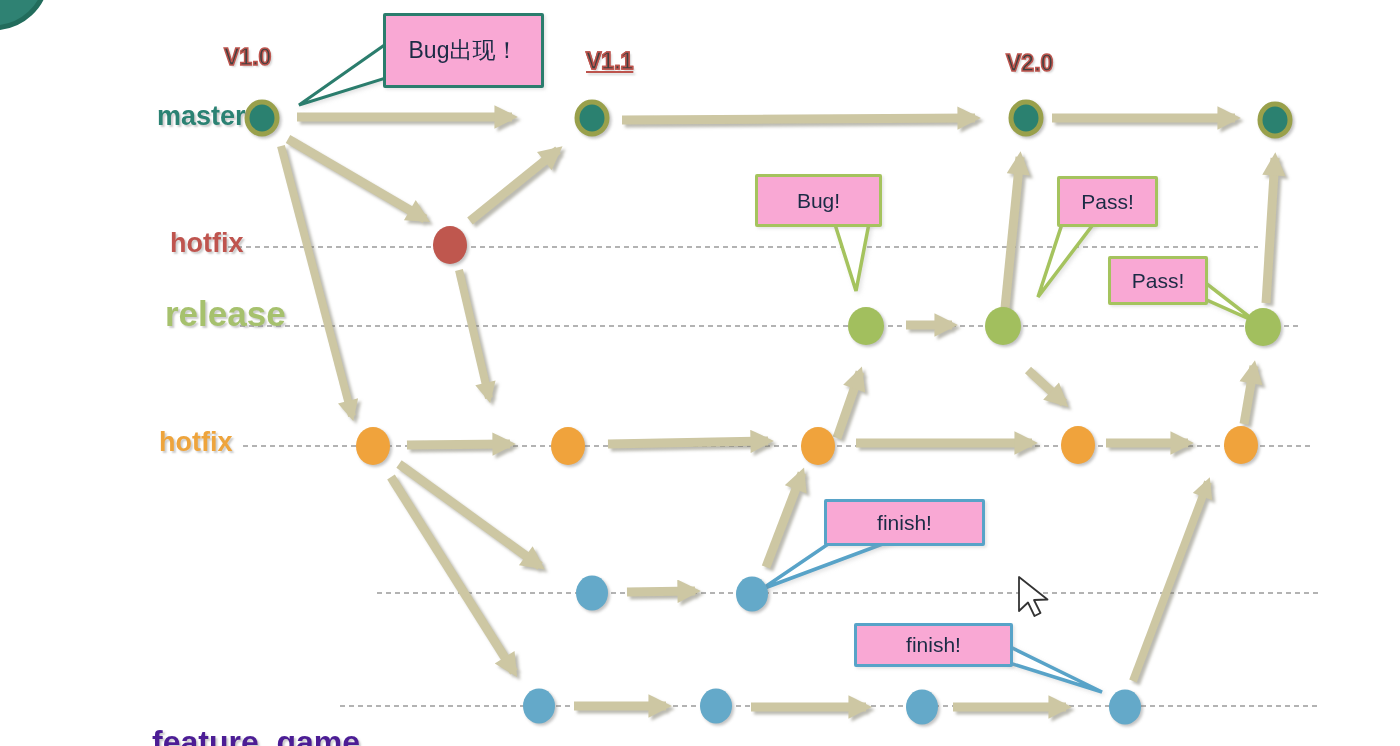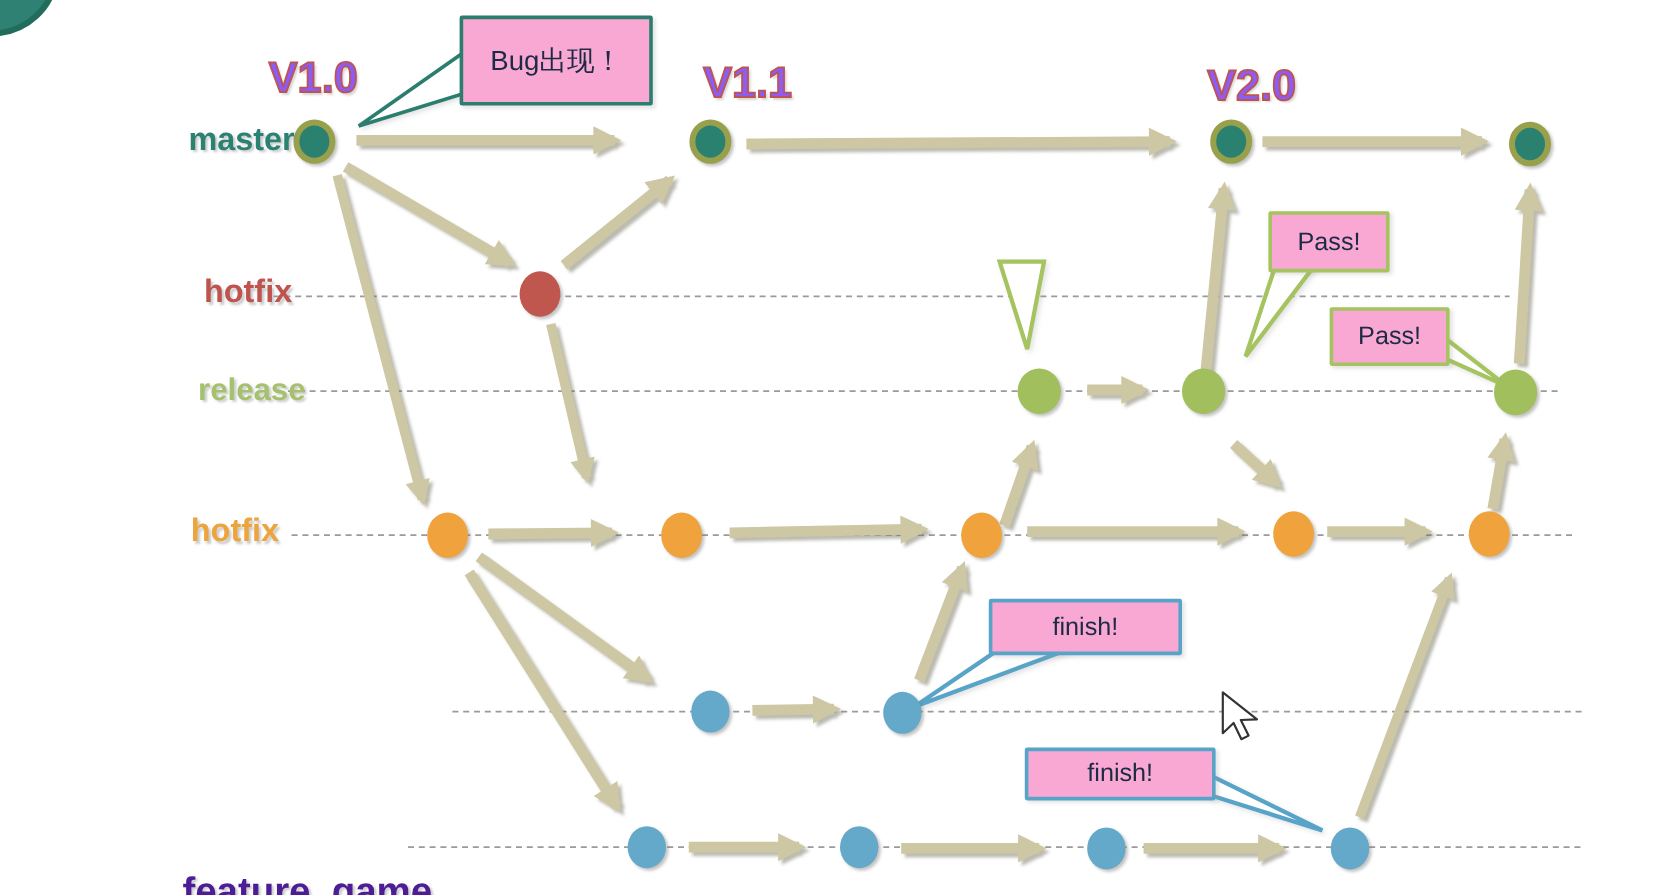--- a/index.html
+++ b/index.html
@@ -5,29 +5,29 @@
   html,body{margin:0;padding:0;background:#fff;}
   .canvas{
     position:relative;width:1400px;height:746px;background:#ffffff;overflow:hidden;
     font-family:"Liberation Sans","DejaVu Sans",sans-serif;
   }
   .canvas svg{position:absolute;left:0;top:0;}
   .lbl{position:absolute;font-weight:bold;white-space:nowrap;
        text-shadow:2px 2px 2px rgba(140,140,140,.45);margin-left:40px;}
   .lbl-master{left:117px;top:101px;font-size:27px;color:#2b8273;}
   .lbl-hotfix{left:130px;top:228px;font-size:27px;color:#bf544e;}
-  .lbl-release{left:125px;top:309px;font-size:26px;color:#a6c16d;}
+  .lbl-release{left:125px;top:294px;font-size:35px;color:#a6c16d;}
   .lbl-develop{left:119px;top:427px;font-size:27px;color:#eea43c;}
   .lbl-goldstyle{left:116px;top:575px;font-size:26px;color:#6fa9c7;}
   .lbl-game{left:112px;top:724px;font-size:32px;color:#4c1d95;}
-  .ver{position:absolute;font-weight:800;font-size:36px;color:#8b5cf6;
+  .ver{position:absolute;font-weight:800;font-size:23px;color:#404040;
        -webkit-text-stroke:1.5px #bd544d;
        text-shadow:2px 2px 2px rgba(150,150,150,.4);white-space:nowrap;}
   .ver-10{left:224px;top:44px;}
-  .ver-11{left:586px;top:48px;}
+  .ver-11{left:586px;top:48px;text-decoration:underline;}
   .ver-20{left:1006px;top:50px;}
   .bubble{position:absolute;background:#f9a8d4;display:flex;align-items:center;justify-content:center;
           color:#1b2b45;font-size:21px;white-space:nowrap;border-radius:2px;
           box-shadow:2px 2px 3px rgba(160,160,160,.25);}
   .bb-teal{border:3.5px solid #2b7d6d;}
   .bb-green{border:3.5px solid #a5c35e;}
   .bb-blue{border:3.5px solid #58a3c8;text-align:center;}
   .bubble-bug-appears{left:383px;top:13px;width:155px;height:69px;font-size:23px;}
   .bubble-bug{left:755px;top:174px;width:121px;height:47px;}
   .bubble-pass-1{left:1057px;top:176px;width:95px;height:45px;}
@@ -135,18 +135,19 @@
   <div class="lbl lbl-hotfix">hotfix</div>
   <div class="lbl lbl-release">release</div>
   <div class="lbl lbl-develop">hotfix</div>
   <div class="lbl lbl-game">feature_game</div>
 
   <div class="ver ver-10">V1.0</div>
   <div class="ver ver-11">V1.1</div>
   <div class="ver ver-20">V2.0</div>
 
   <div class="bubble bb-teal  bubble-bug-appears">Bug出现！</div>
+  <div class="bubble bb-green bubble-bug">Bug!</div>
   <div class="bubble bb-green bubble-pass-1">Pass!</div>
   <div class="bubble bb-green bubble-pass-2">Pass!</div>
   <div class="bubble bb-blue  bubble-finish-1">finish!</div>
   <div class="bubble bb-blue  bubble-finish-2">finish!</div>
 
 </div>
 
 </body></html>

